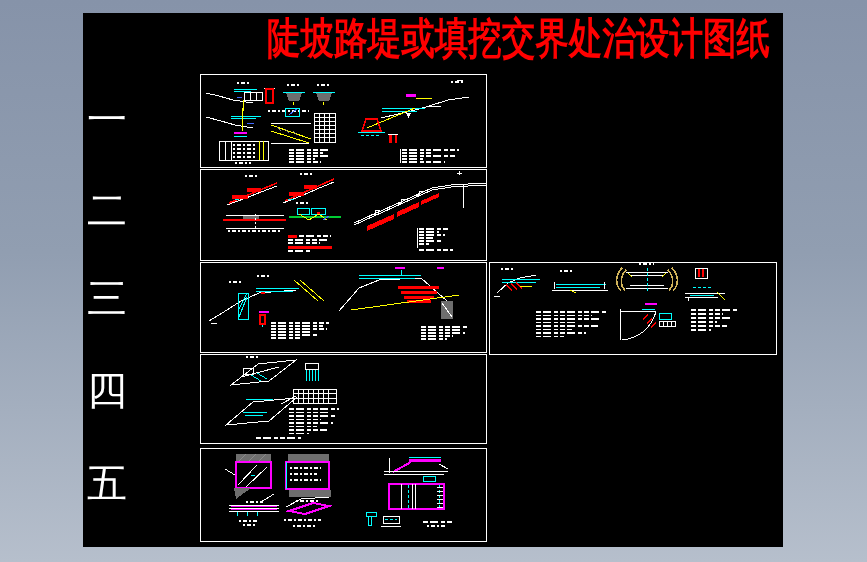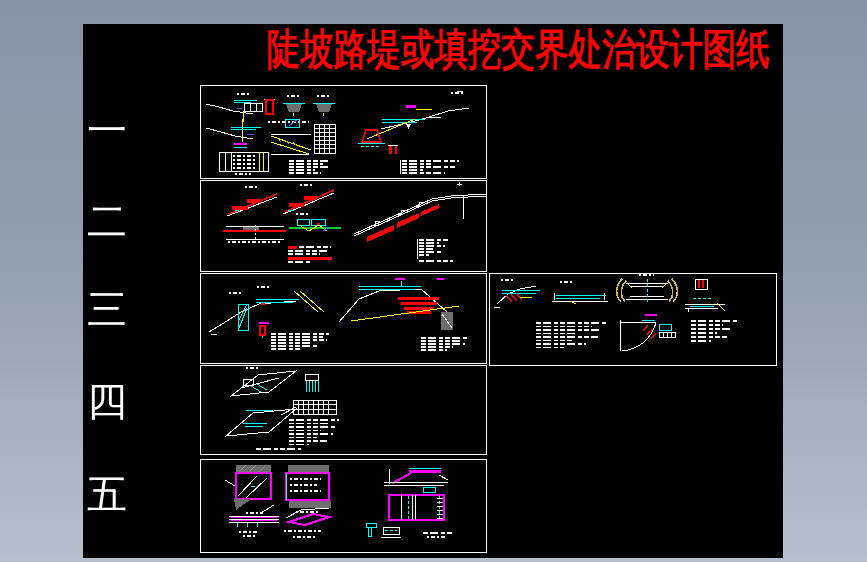--- a/index.html
+++ b/index.html
@@ -1,19 +1,19 @@
 <!DOCTYPE html>
 <html><head>
 <meta charset="utf-8">
 <style>
   html,body{margin:0;padding:0;}
   .stage{position:relative;width:867px;height:562px;overflow:hidden;
     background:linear-gradient(180deg,#8693a9 0%,#919eb1 45%,#b6bfcc 100%);
     font-family:"Liberation Serif","DejaVu Serif",serif;}
-  .canvas{position:absolute;left:83px;top:13px;width:700px;height:534px;background:#000;margin-top:11px;}
+  .canvas{position:absolute;left:83px;top:13px;width:700px;height:534px;background:#000;}
   .sheet-title{position:absolute;left:184px;top:3px;font-size:43px;font-weight:700;
     white-space:nowrap;line-height:1.05;transform:scaleX(0.78);transform-origin:left top;}
   .row-label{position:absolute;left:2px;width:44px;text-align:center;color:#fff;
     font-size:40px;line-height:40px;font-weight:400;}
   .panel{position:absolute;border:1px solid #fff;background:#000;box-sizing:border-box;}
   .panel svg{position:absolute;left:0;top:0;}
   
   .w{stroke:#ffffff;fill:none;stroke-width:1;}
   .c{stroke:#00ffff;fill:none;stroke-width:1;}
   .y{stroke:#ffff00;fill:none;stroke-width:1;}

